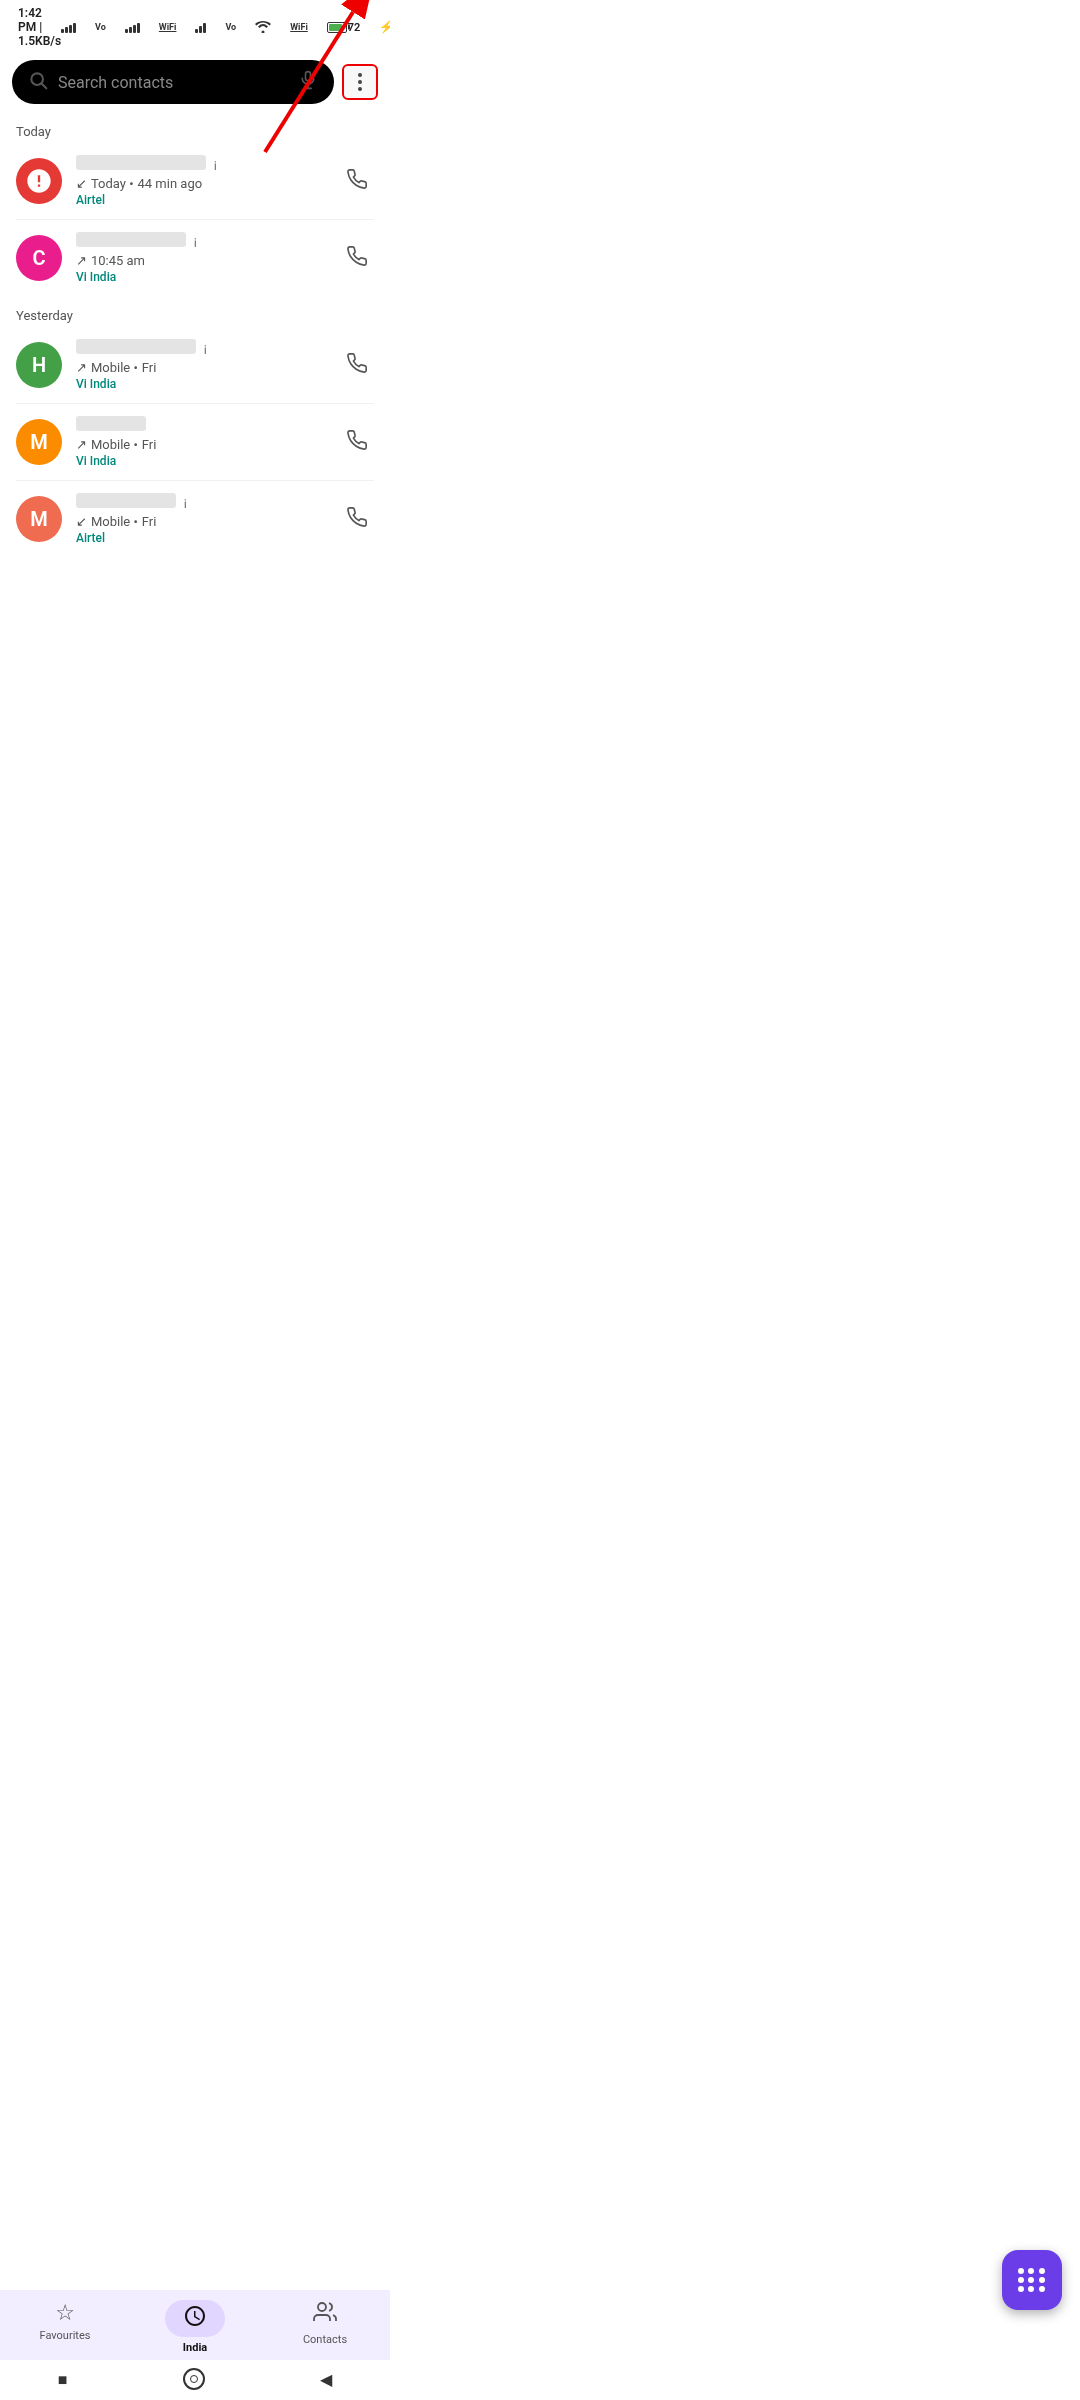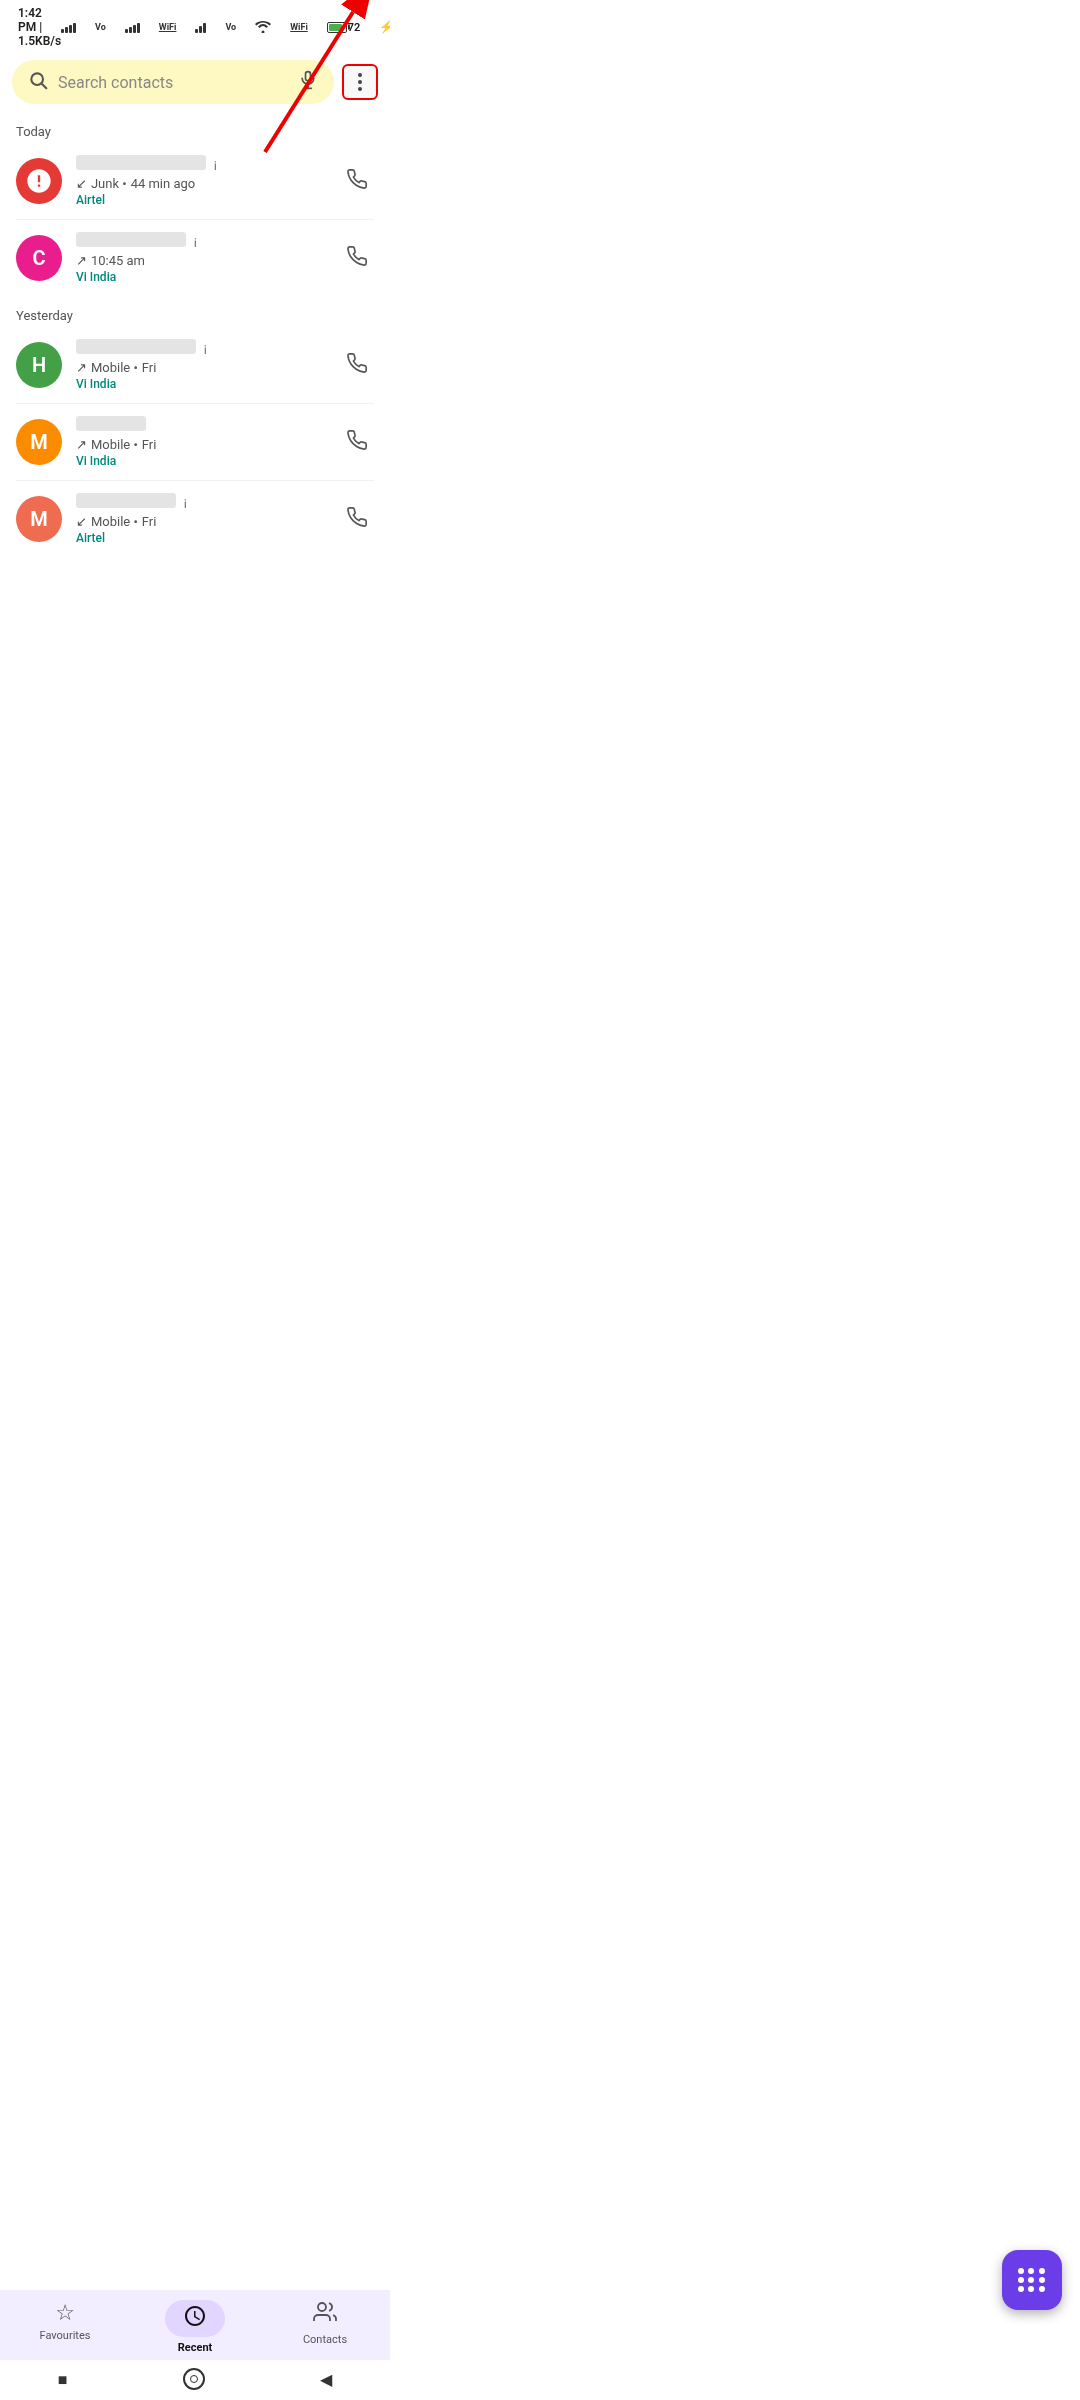--- a/index.html
+++ b/index.html
@@ -74,21 +74,21 @@
     }
 
     
     .search-bar-container {
       padding: 8px 12px;
       background: #fff;
     }
     .search-bar {
       display: flex;
       align-items: center;
-      background: #fef9c3;
+      background: #000000;
       border-radius: 30px;
       padding: 10px 16px;
       gap: 10px;
     }
     .search-icon { color: #555; font-size: 18px; }
     .search-input-fake {
       flex: 1;
       color: #888;
       font-size: 16px;
     }
@@ -384,21 +384,21 @@
         <path d="M12 2C6.48 2 2 6.48 2 12s4.48 10 10 10 10-4.48 10-10S17.52 2 12 2zm1 15h-2v-2h2v2zm0-4h-2V7h2v6z"></path>
       </svg>
     </div>
     <div class="call-info">
       <div class="call-name">
         <span class="blurred-name" style="width:130px; background:#bbb; opacity:0.4; display:inline-block; height:15px; border-radius:3px;"></span>
         <span style="font-size:12px; color:#666; margin-left:4px;">ℹ</span>
       </div>
       <div class="call-meta">
         <span style="font-size:13px; color:#555;">↙</span>
-        <span>Junk •</span>
+        <span>Today •</span>
         <span>44 min ago</span>
       </div>
       <div class="call-network">Airtel</div>
     </div>
     <div class="call-phone-btn">
       <svg width="22" height="22" viewBox="0 0 24 24" fill="none" stroke="#555" stroke-width="1.8" stroke-linecap="round" stroke-linejoin="round">
         <path d="M22 16.92v3a2 2 0 0 1-2.18 2 19.79 19.79 0 0 1-8.63-3.07 19.5 19.5 0 0 1-6-6 19.79 19.79 0 0 1-3.07-8.67A2 2 0 0 1 4.11 2h3a2 2 0 0 1 2 1.72c.127.96.361 1.903.7 2.81a2 2 0 0 1-.45 2.11L8.09 9.91a16 16 0 0 0 6 6l1.27-1.27a2 2 0 0 1 2.11-.45c.907.339 1.85.573 2.81.7A2 2 0 0 1 22 16.92z"></path>
       </svg>
     </div>
   </div>
@@ -520,21 +520,21 @@
     </div>
 
     <div class="nav-item">
       <div class="nav-active-bg">
         <span class="nav-icon-active" style="font-size:22px;">
           <svg width="24" height="24" viewBox="0 0 24 24" fill="#111">
             <path d="M12 2C6.477 2 2 6.477 2 12s4.477 10 10 10S22 17.523 22 12 17.523 2 12 2zm0 18a8 8 0 1 1 0-16 8 8 0 0 1 0 16zm.5-13H11v6l5.25 3.15.75-1.23-4.5-2.67V7z"></path>
           </svg>
         </span>
       </div>
-      <span class="nav-label-active">Recent</span>
+      <span class="nav-label-active">India</span>
     </div>
 
     <div class="nav-item">
       <span class="nav-icon">
         <svg width="24" height="24" viewBox="0 0 24 24" fill="none" stroke="#555" stroke-width="1.8">
           <path d="M17 21v-2a4 4 0 0 0-4-4H5a4 4 0 0 0-4 4v2"></path>
           <circle cx="9" cy="7" r="4"></circle>
           <path d="M23 21v-2a4 4 0 0 0-3-3.87"></path>
           <path d="M16 3.13a4 4 0 0 1 0 7.75"></path>
         </svg>

